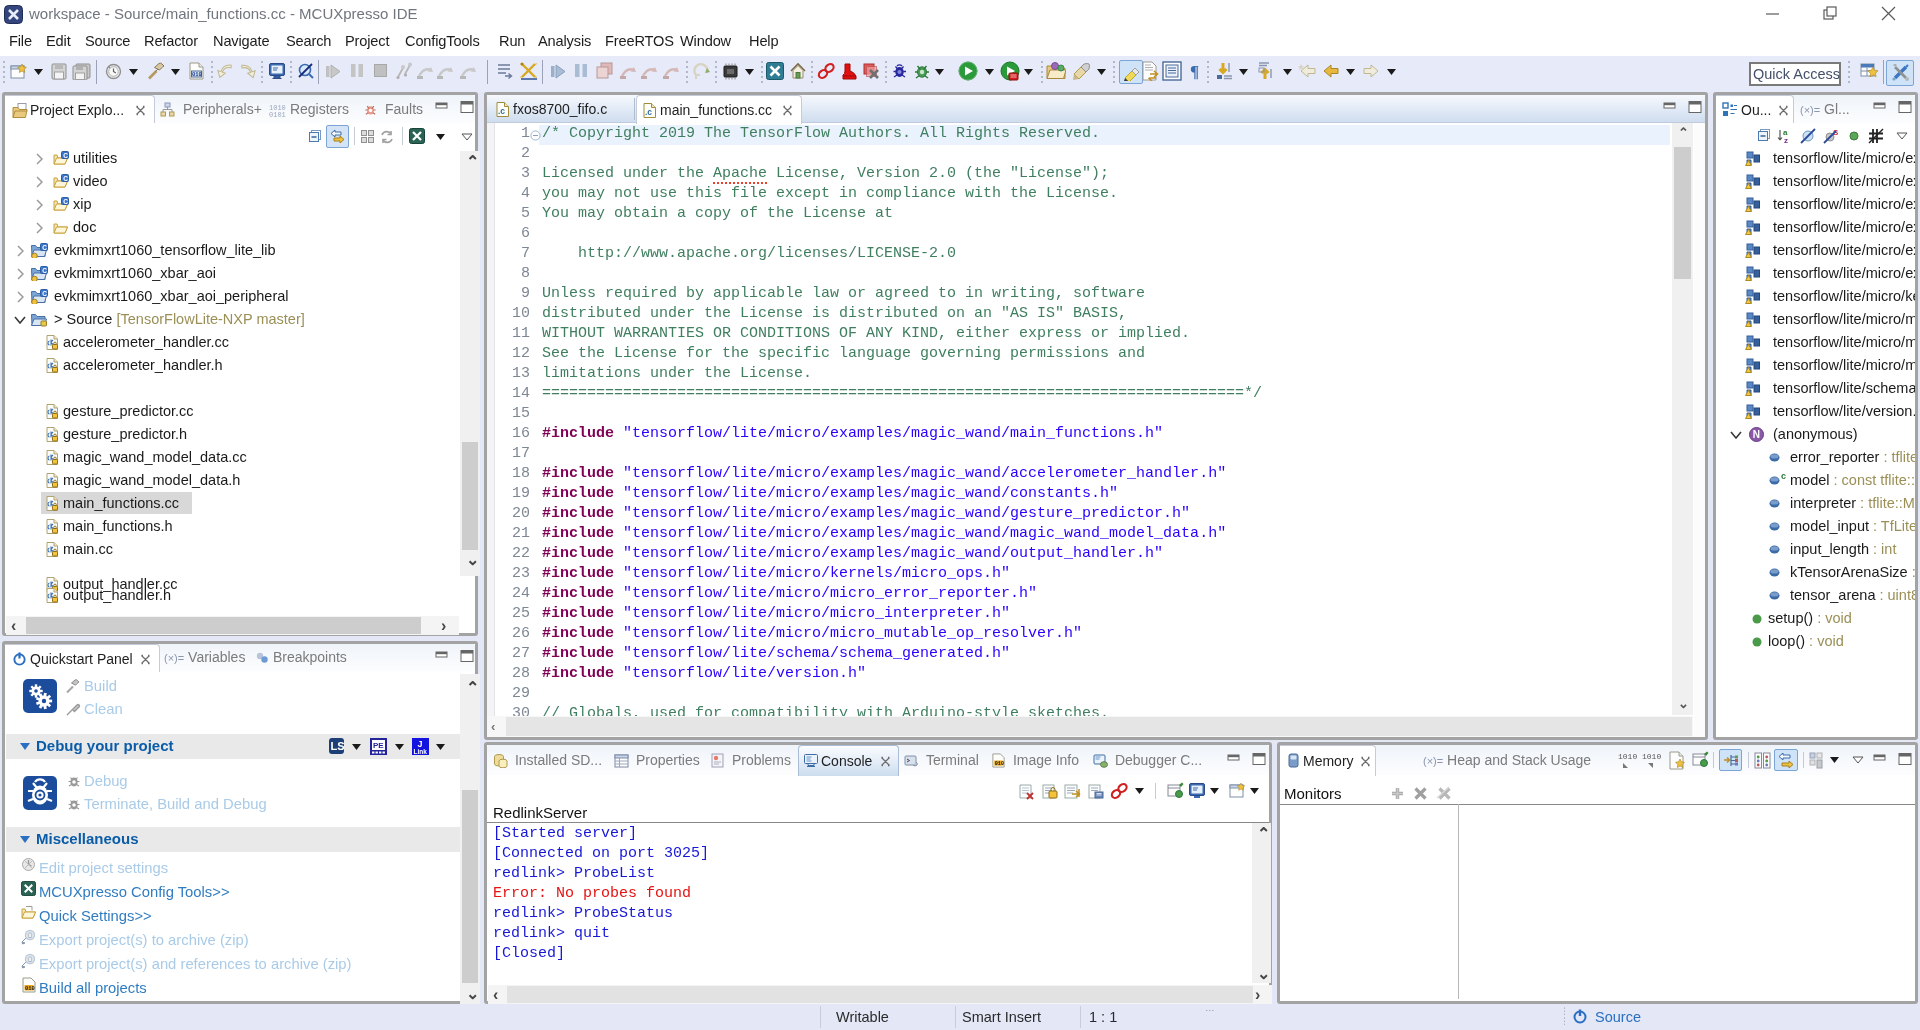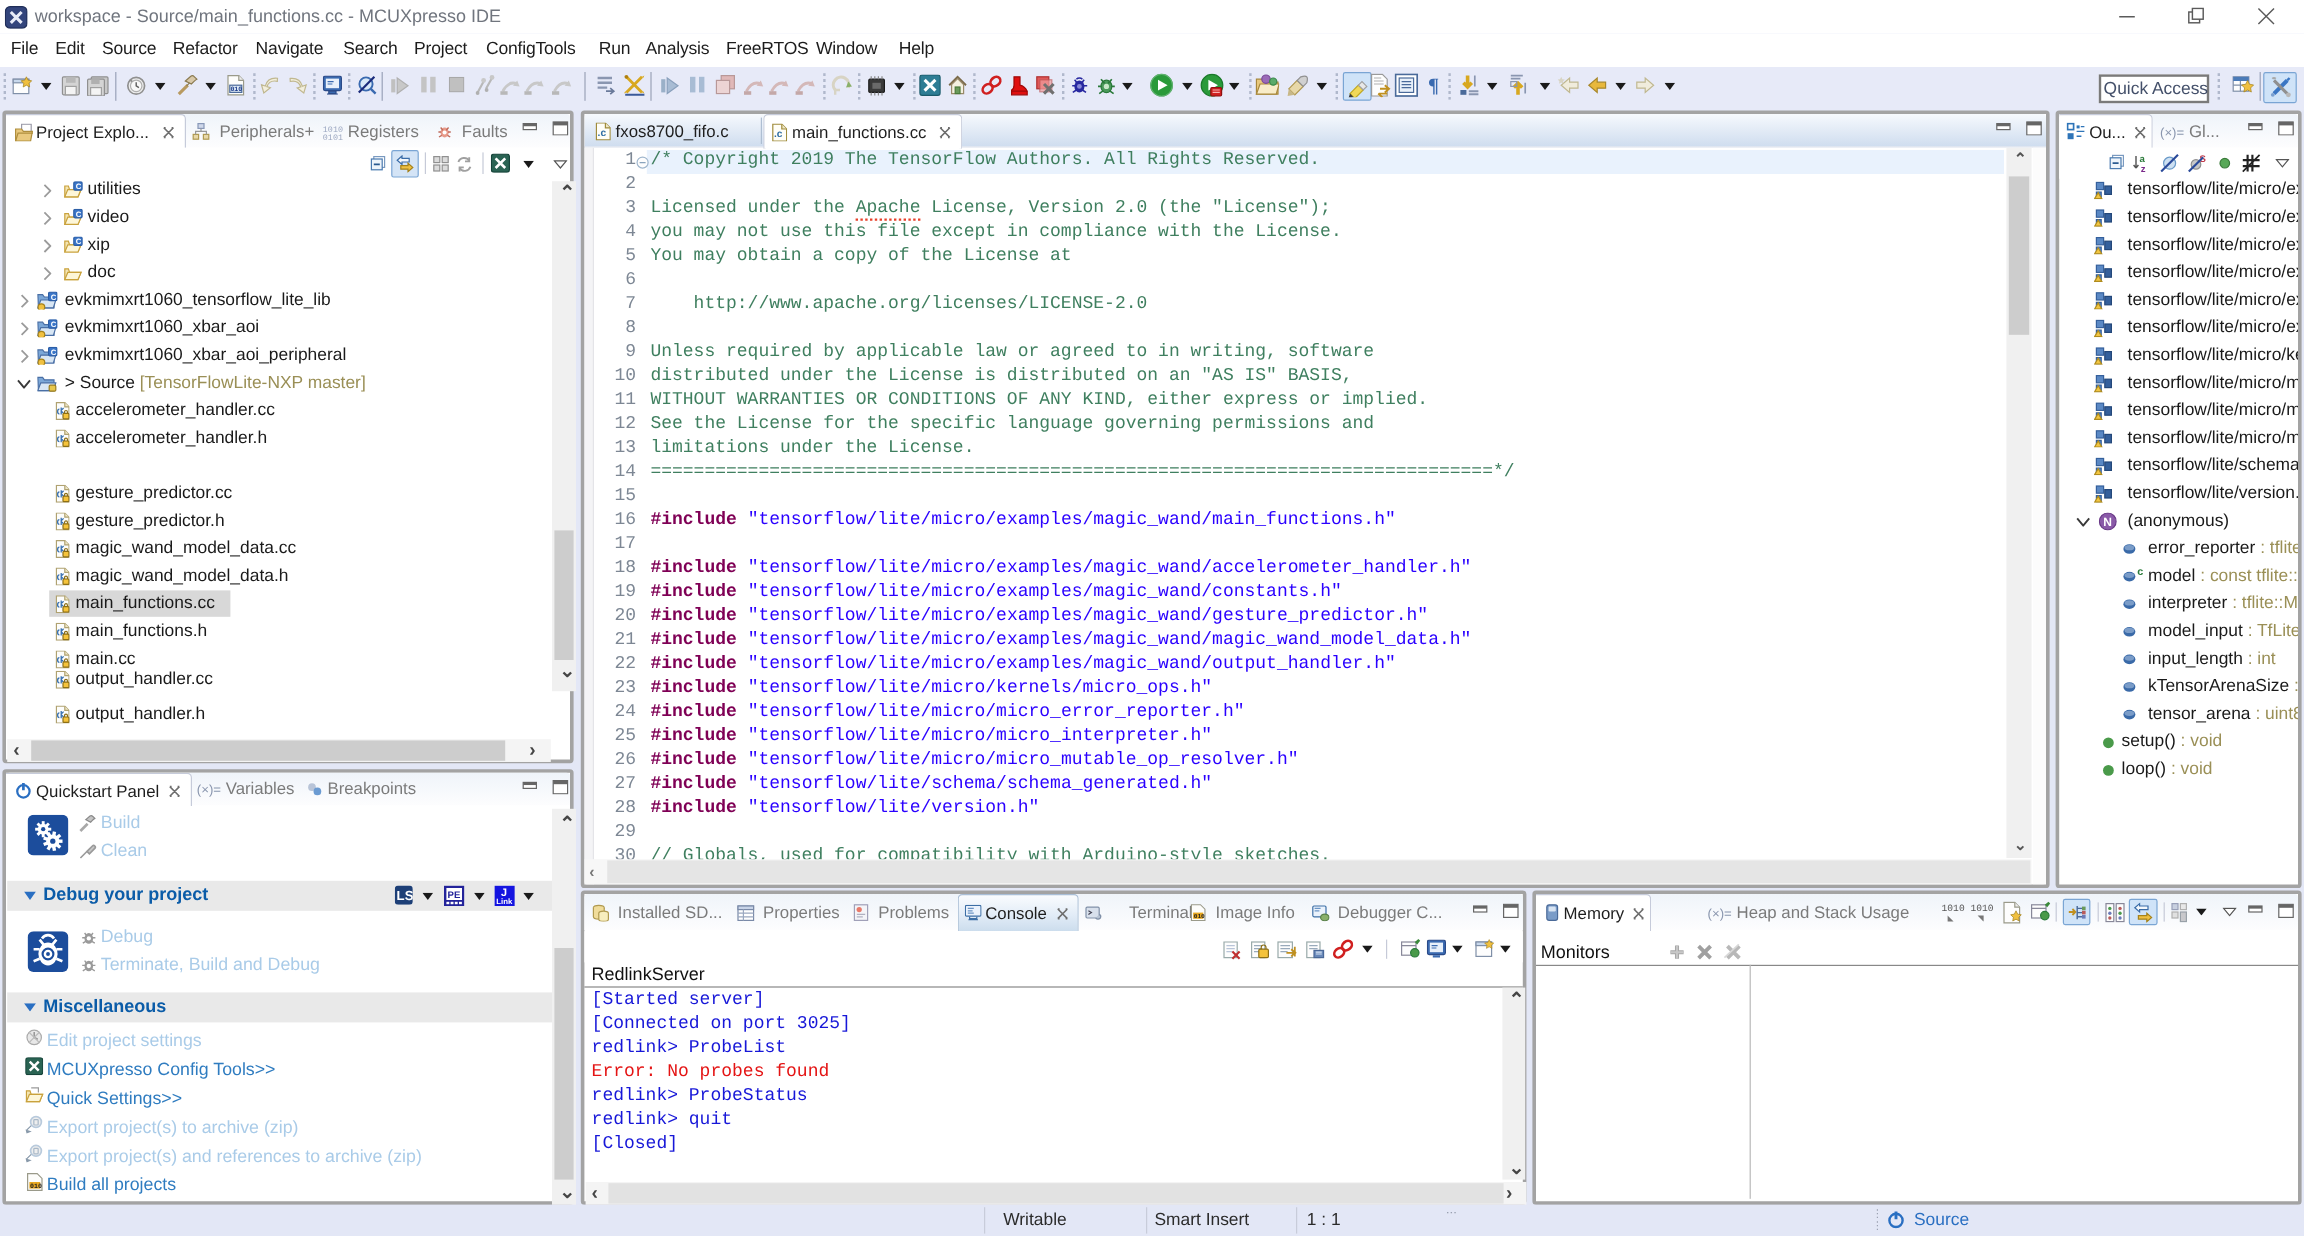--- a/index.html
+++ b/index.html
@@ -657,21 +657,21 @@
           <use href="#cfile"></use>
         </svg>
         <span style="position:absolute;left:58px;">main_functions.h</span>
       </div>
     <div class="trow" style="top:395px">
         <svg width="12" height="15" style="position:absolute;left:41px;top:4px" viewBox="0 0 12 15">
           <use href="#cfile"></use>
         </svg>
         <span style="position:absolute;left:58px;">main.cc</span>
       </div>
-    <div class="trow" style="top:412px">
+    <div class="trow" style="top:430px">
         <svg width="12" height="15" style="position:absolute;left:41px;top:4px" viewBox="0 0 12 15">
           <use href="#cfile"></use>
         </svg>
         <span style="position:absolute;left:58px;">output_handler.cc</span>
       </div>
     <div class="trow" style="top:441px">
         <svg width="12" height="15" style="position:absolute;left:41px;top:4px" viewBox="0 0 12 15">
           <use href="#cfile"></use>
         </svg>
         <span style="position:absolute;left:58px;">output_handler.h</span>
@@ -970,21 +970,21 @@
     <svg width="11" height="11" style="position:absolute;left:81px;top:10px" viewBox="0 0 11 11">
         <path d="M1.5 1.5 L9.5 9.5 M9.5 1.5 L1.5 9.5 M1.5 1.5 H3 M8 1.5 H9.5 M1.5 9.5 H3 M8 9.5 H9.5" stroke="#6d6d6d" stroke-width="1.3" fill="none"></path>
       </svg>
   </div>
   <div class="vtab" style="left:417px;top:7px;">
     <svg class="tico" width="15" height="14" viewBox="0 0 15 14">
         <rect x="1" y="2" width="11" height="9" rx="1" fill="#d8e0ec" stroke="#8090a8"></rect>
         <path d="M3 5 l2.5 1.5 L3 8" stroke="#445" fill="none"></path>
         <path d="M12 8 q2 1 1 3 q-2 2 -4 0" fill="#b8c4d4" stroke="#8090a8"></path>
       </svg>
-    <span style="margin-left:18px;">Terminal</span>
+    <span style="margin-left:3px;">Terminal</span>
   </div>
   <div class="vtab" style="left:504px;top:7px;">
     <svg class="tico" width="15" height="15" viewBox="0 0 14 16">
         <path d="M1 1 H9 L13 5 V15 H1 Z" fill="#fdfdfb" stroke="#9a9a8a"></path>
         <rect x="2.5" y="8" width="9" height="5.5" fill="#e8a820"></rect>
         <text x="3" y="13" font-size="5.5" font-weight="bold" fill="#222" font-family="Liberation Mono">010</text>
       </svg>
     <span style="margin-left:3px;">Image Info</span>
   </div>
   <div class="vtab" style="left:606px;top:7px;">

